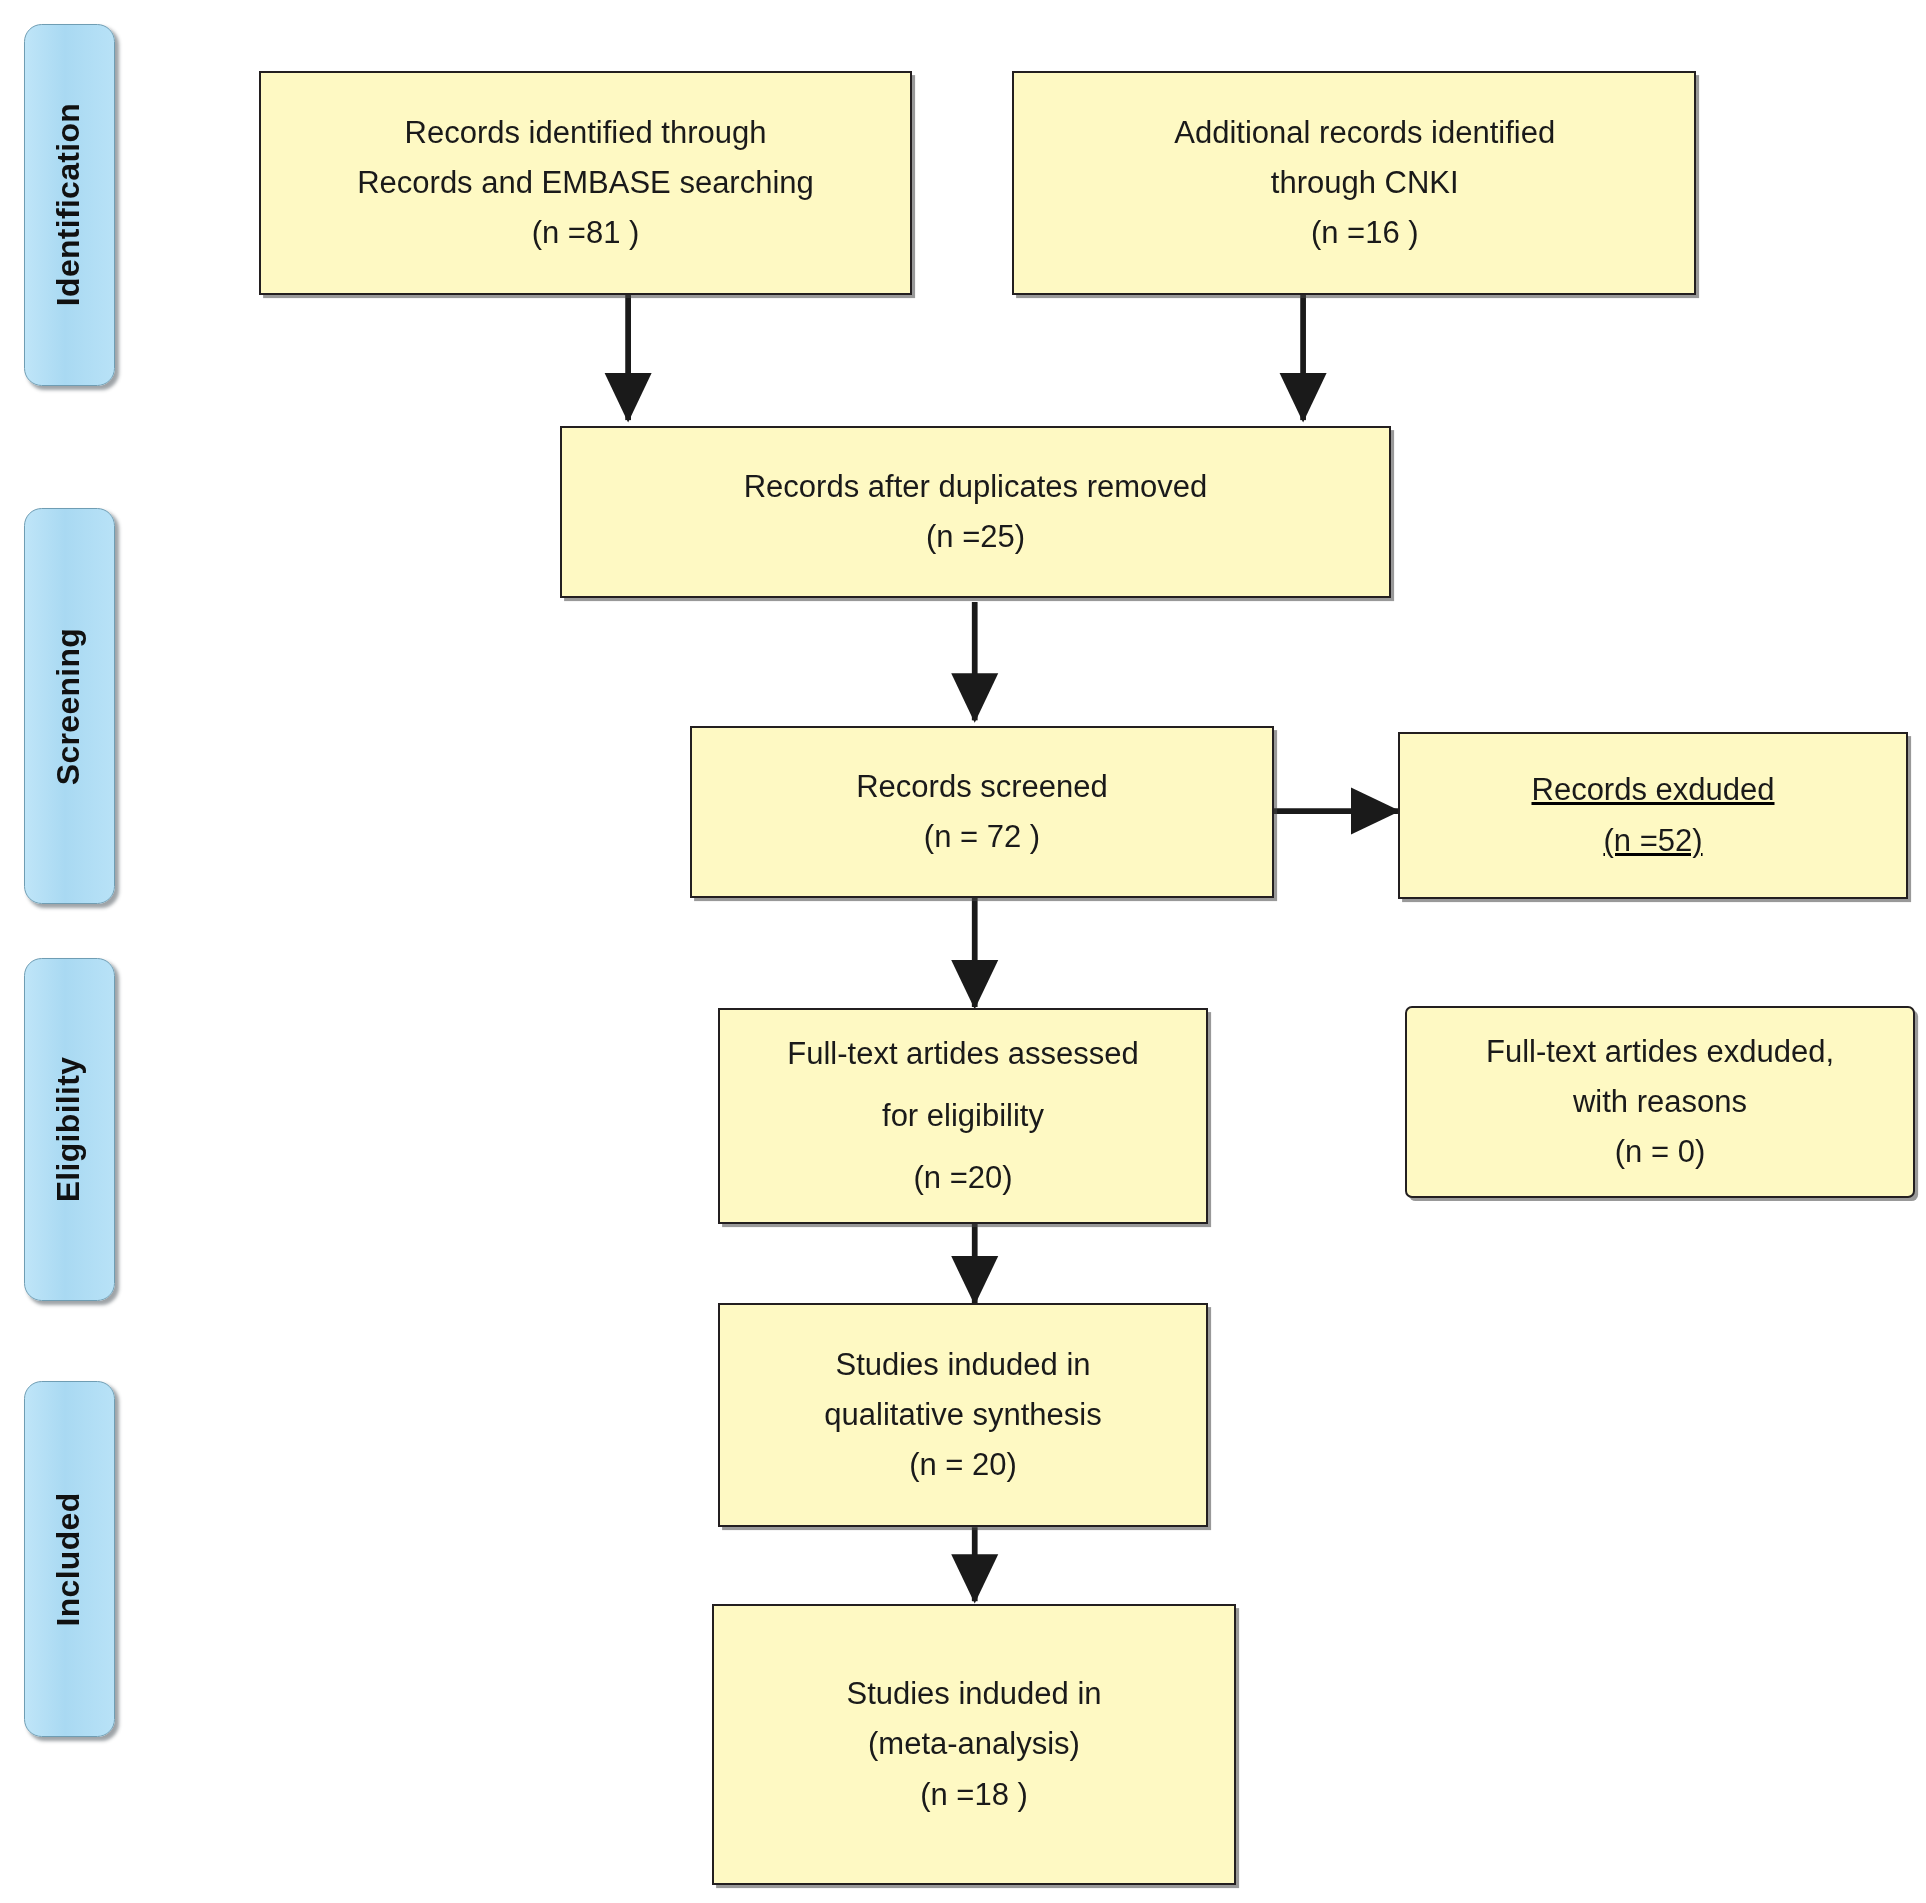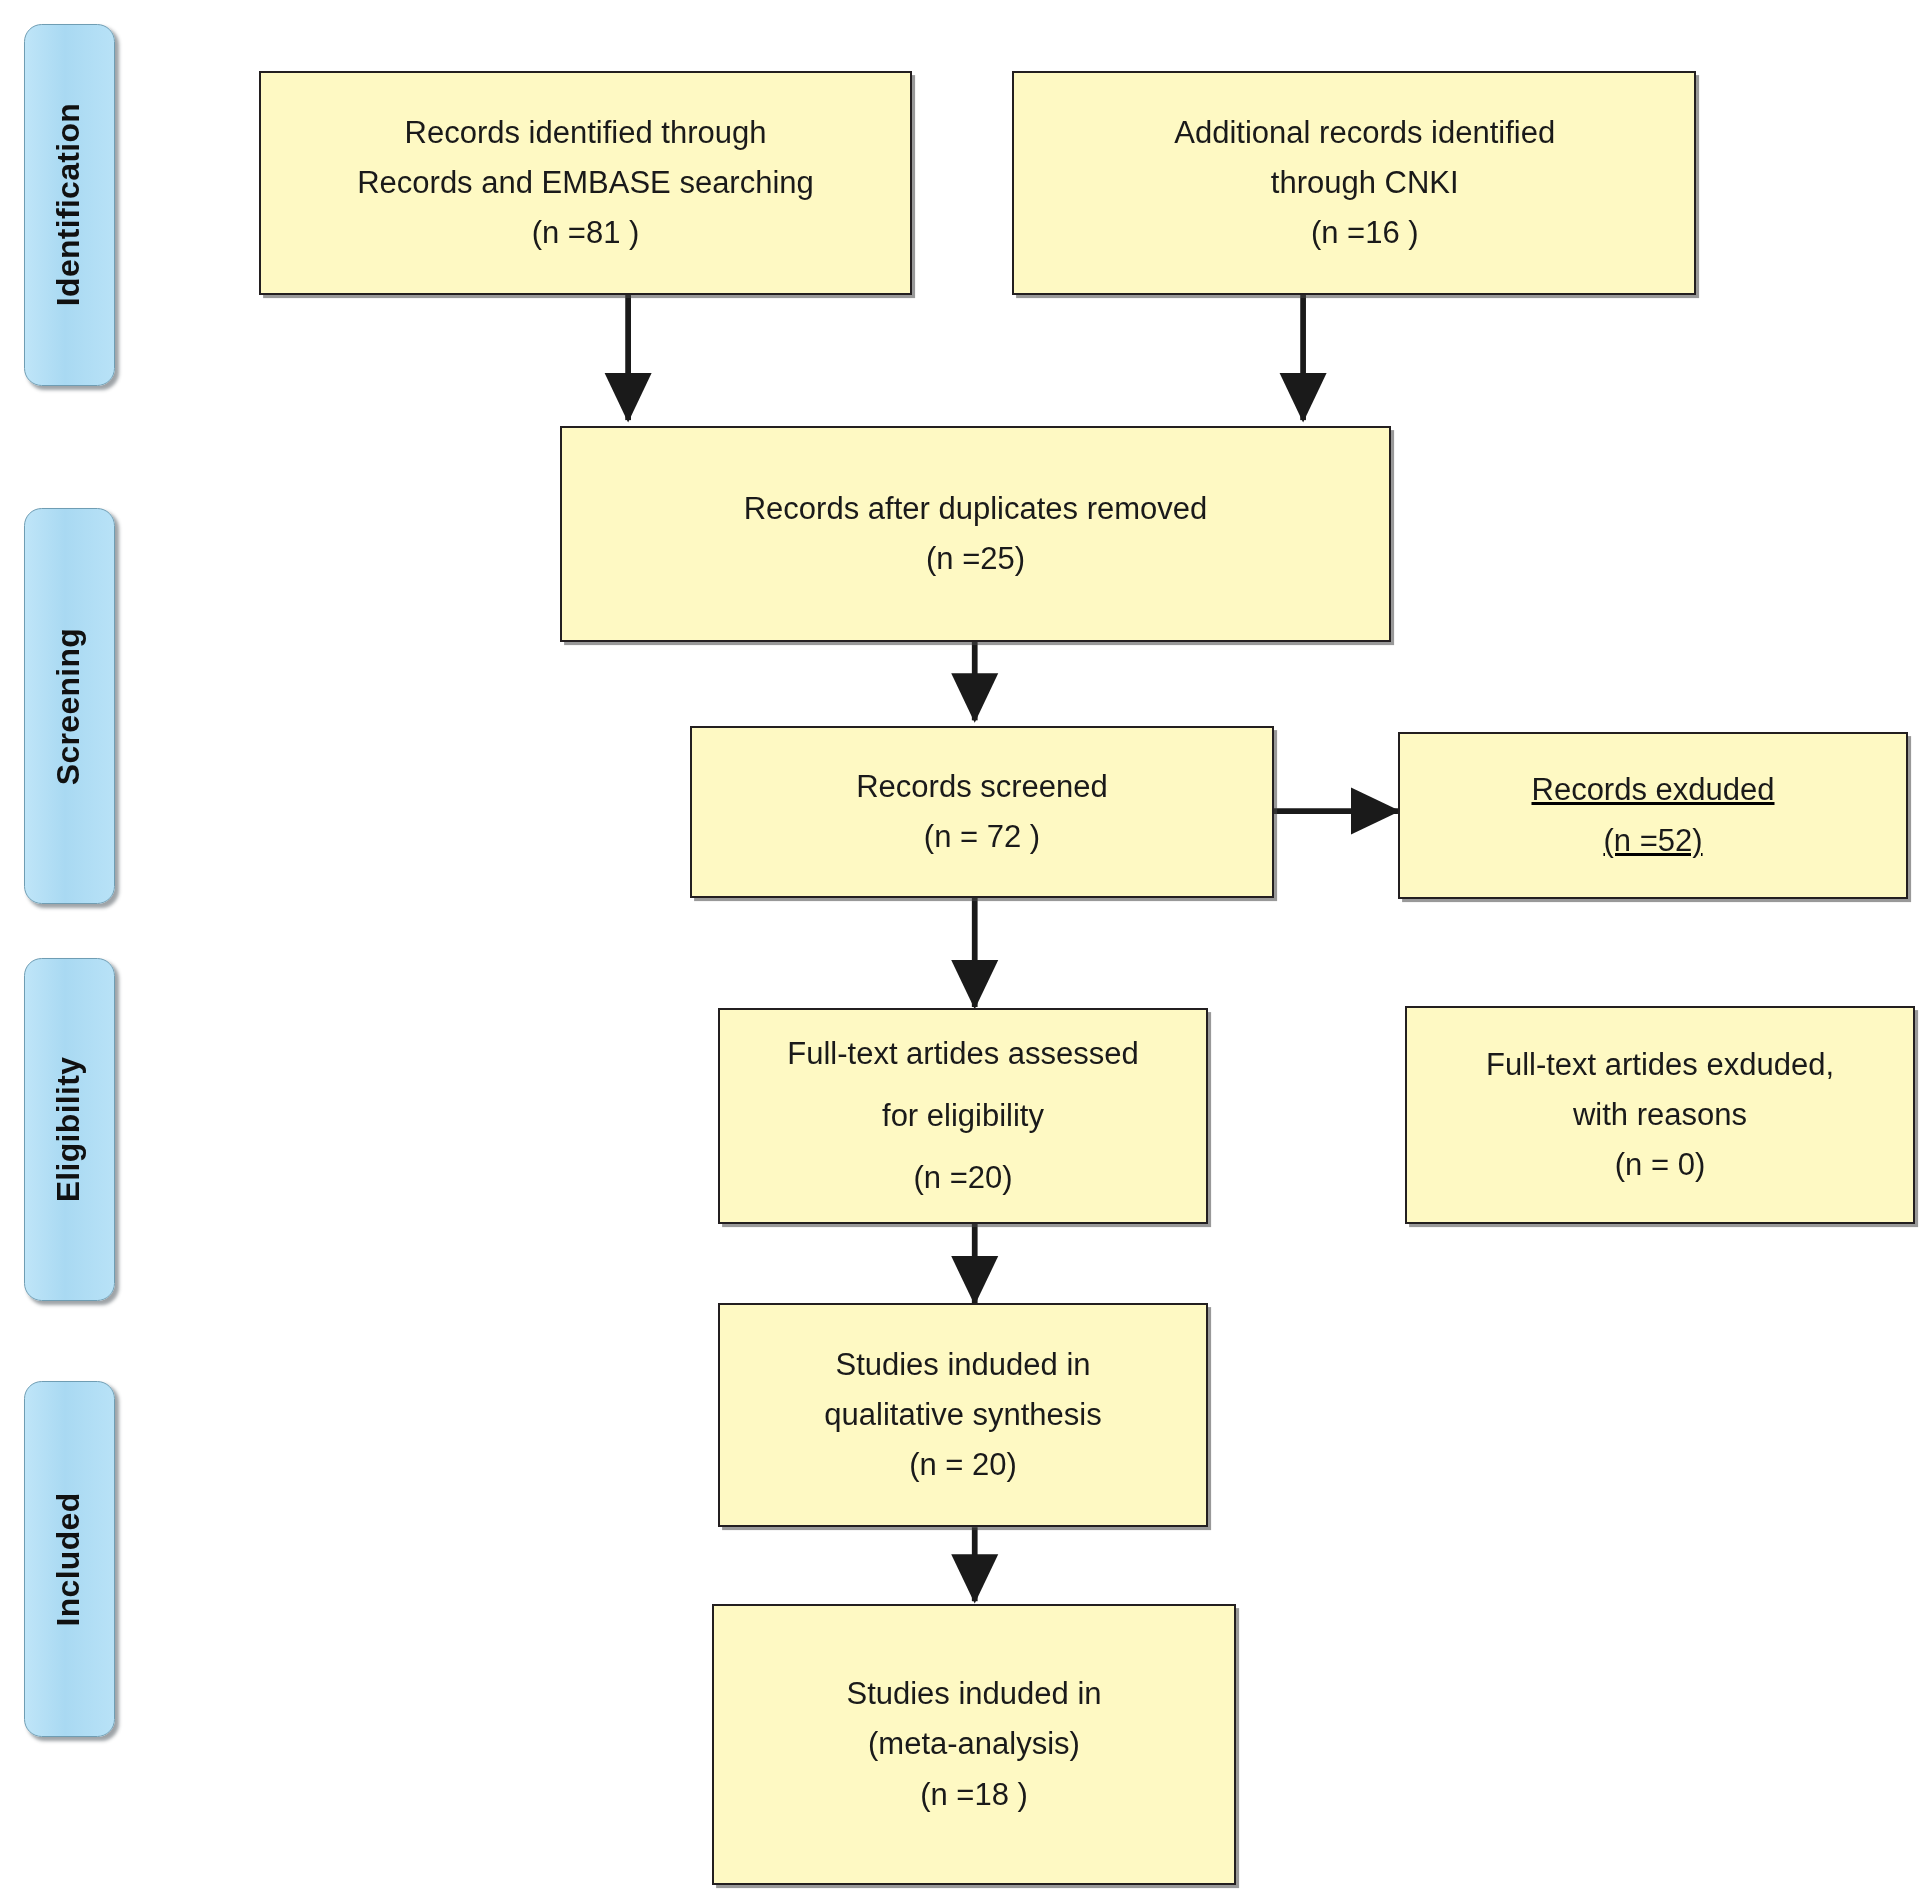--- a/index.html
+++ b/index.html
@@ -117,42 +117,42 @@
     <div class="line">Records and EMBASE searching</div>
     <div class="line">(n =81 )</div>
   </div>
 
   <div class="flow-box" style="left:1012px; top:71px; width:684px; height:224px;padding-left:33px;">
     <div class="line">Additional records identified</div>
     <div class="line">through CNKI</div>
     <div class="line">(n =16 )</div>
   </div>
 
-  <div class="flow-box" style="left:560px; top:426px; width:831px; height:216px;">
+  <div class="flow-box" style="left:560px; top:426px; width:831px; height:172px;">
     <div class="line">Records after duplicates removed</div>
     <div class="line">(n =25)</div>
   </div>
 
   <div class="flow-box" style="left:690px; top:726px; width:584px; height:172px;">
     <div class="line">Records screened</div>
     <div class="line">(n = 72 )</div>
   </div>
 
   <div class="flow-box" style="left:1398px; top:732px; width:510px; height:167px;text-decoration:underline;">
     <div class="line">Records exduded</div>
     <div class="line">(n =52)</div>
   </div>
 
   <div class="flow-box" style="left:718px; top:1008px; width:490px; height:216px;gap:12px;">
     <div class="line">Full-text artides assessed</div>
     <div class="line">for eligibility</div>
     <div class="line">(n =20)</div>
   </div>
 
-  <div class="flow-box" style="left:1405px; top:1006px; width:510px; height:218px;">
+  <div class="flow-box" style="left:1405px; top:1006px; width:510px; height:192px;border-radius:7px;">
     <div class="line">Full-text artides exduded,</div>
     <div class="line">with reasons</div>
     <div class="line">(n = 0)</div>
   </div>
 
   <div class="flow-box" style="left:718px; top:1303px; width:490px; height:224px;">
     <div class="line">Studies induded in</div>
     <div class="line">qualitative synthesis</div>
     <div class="line">(n = 20)</div>
   </div>

